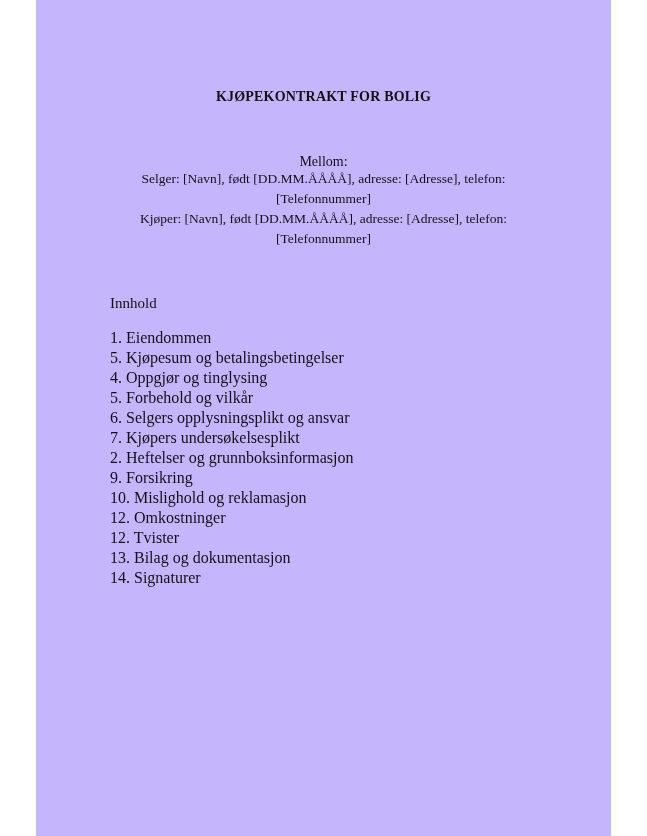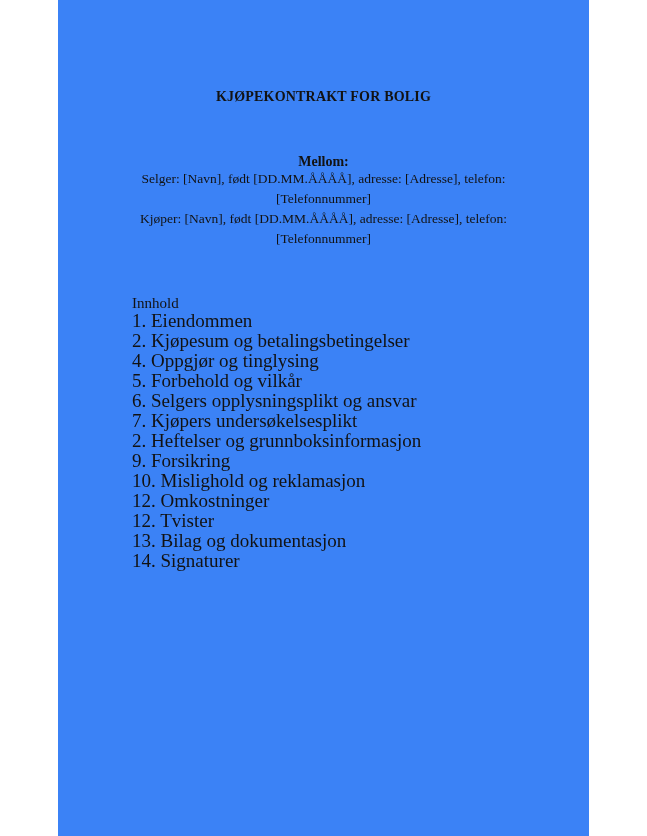--- a/index.html
+++ b/index.html
@@ -4,24 +4,24 @@
 <title>Kjøpekontrakt for bolig</title>
 <style>
   * { margin: 0; padding: 0; box-sizing: border-box; }
 
   html, body {
     background: #ffffff;
   }
 
   .page {
     position: relative;
-    width: 531px;
+    width: 575px;
     height: 836px;
     margin: 0 auto;
-    background: #3b82f6;
+    background: #c4b5fd;
     color: #121212;
     font-family: "Liberation Serif", "DejaVu Serif", serif;
     overflow: hidden;
   }
 
   .content {
     padding: 0 74px;
   }
 
   .doc-title {
@@ -30,42 +30,43 @@
     font-size: 14px;
     font-weight: 700;
     line-height: 14px;
     letter-spacing: 0.2px;
   }
 
   .between-label {
     margin-top: 51px;
     text-align: center;
     font-size: 14px;
-    font-weight: 700;
+    font-weight: 400;
     line-height: 14px;
   }
 
   .parties {
     text-align: center;
     font-size: 13.5px;
     line-height: 20px;
     list-style: none;
   }
 
   .toc-heading {
     margin-top: 47px;
     text-align: left;
     font-size: 15px;
     font-weight: 400;
     line-height: 15px;
   }
 
   .toc-list {
+    margin-top: 17px;
     list-style: none;
-    font-size: 19px;
+    font-size: 16px;
     line-height: 20px;
     text-align: left;
   }
 </style>
 </head>
 <body>
 
 <div class="page">
   <div class="content">
 
@@ -75,21 +76,21 @@
 
     <ul class="parties">
       <li>Selger: [Navn], født [DD.MM.ÅÅÅÅ], adresse: [Adresse], telefon: [Telefonnummer]</li>
       <li>Kjøper: [Navn], født [DD.MM.ÅÅÅÅ], adresse: [Adresse], telefon: [Telefonnummer]</li>
     </ul>
 
     <h2 class="toc-heading">Innhold</h2>
 
     <ul class="toc-list">
       <li>1. Eiendommen</li>
-      <li>2. Kjøpesum og betalingsbetingelser</li>
+      <li>5. Kjøpesum og betalingsbetingelser</li>
       <li>4. Oppgjør og tinglysing</li>
       <li>5. Forbehold og vilkår</li>
       <li>6. Selgers opplysningsplikt og ansvar</li>
       <li>7. Kjøpers undersøkelsesplikt</li>
       <li>2. Heftelser og grunnboksinformasjon</li>
       <li>9. Forsikring</li>
       <li>10. Mislighold og reklamasjon</li>
       <li>12. Omkostninger</li>
       <li>12. Tvister</li>
       <li>13. Bilag og dokumentasjon</li>

